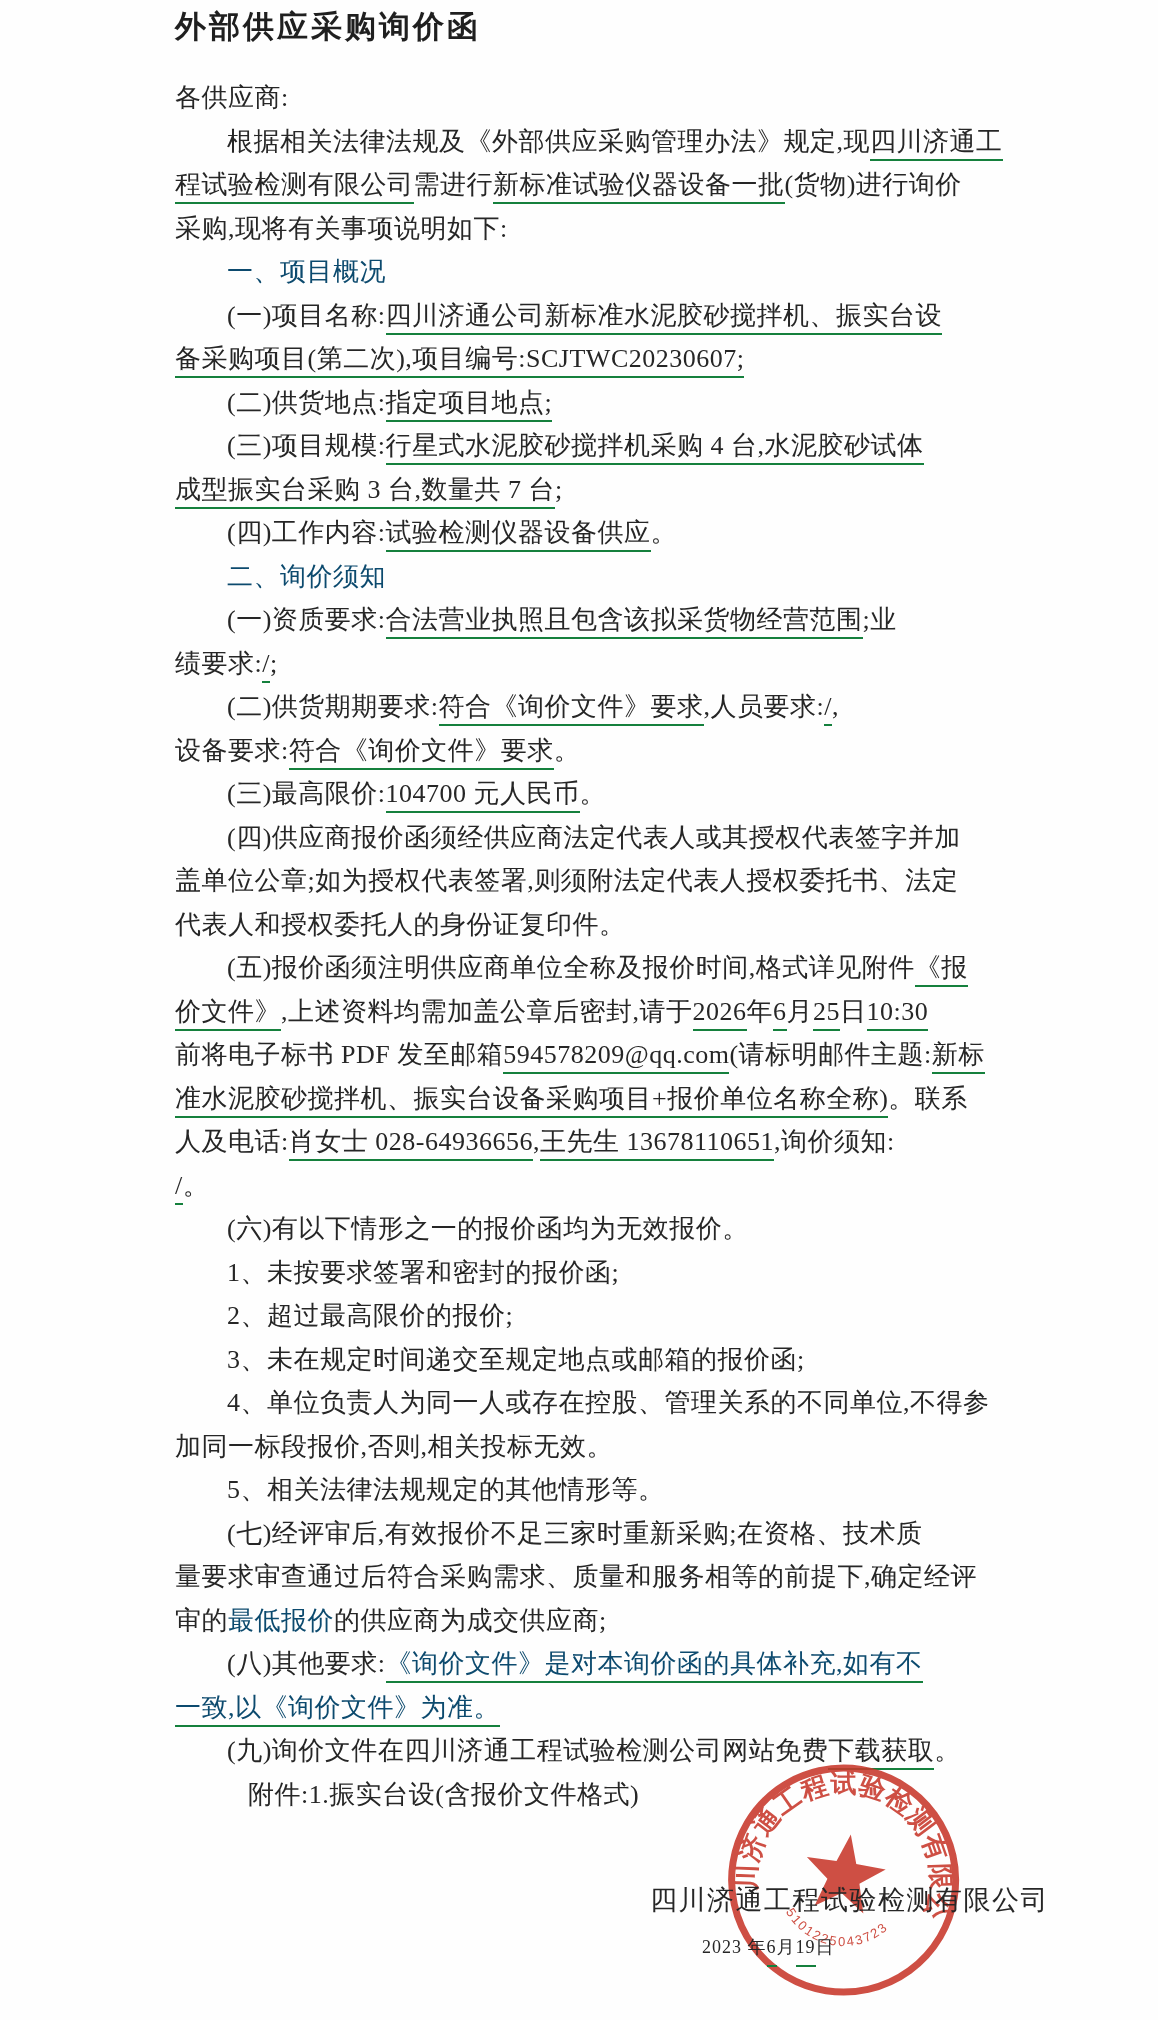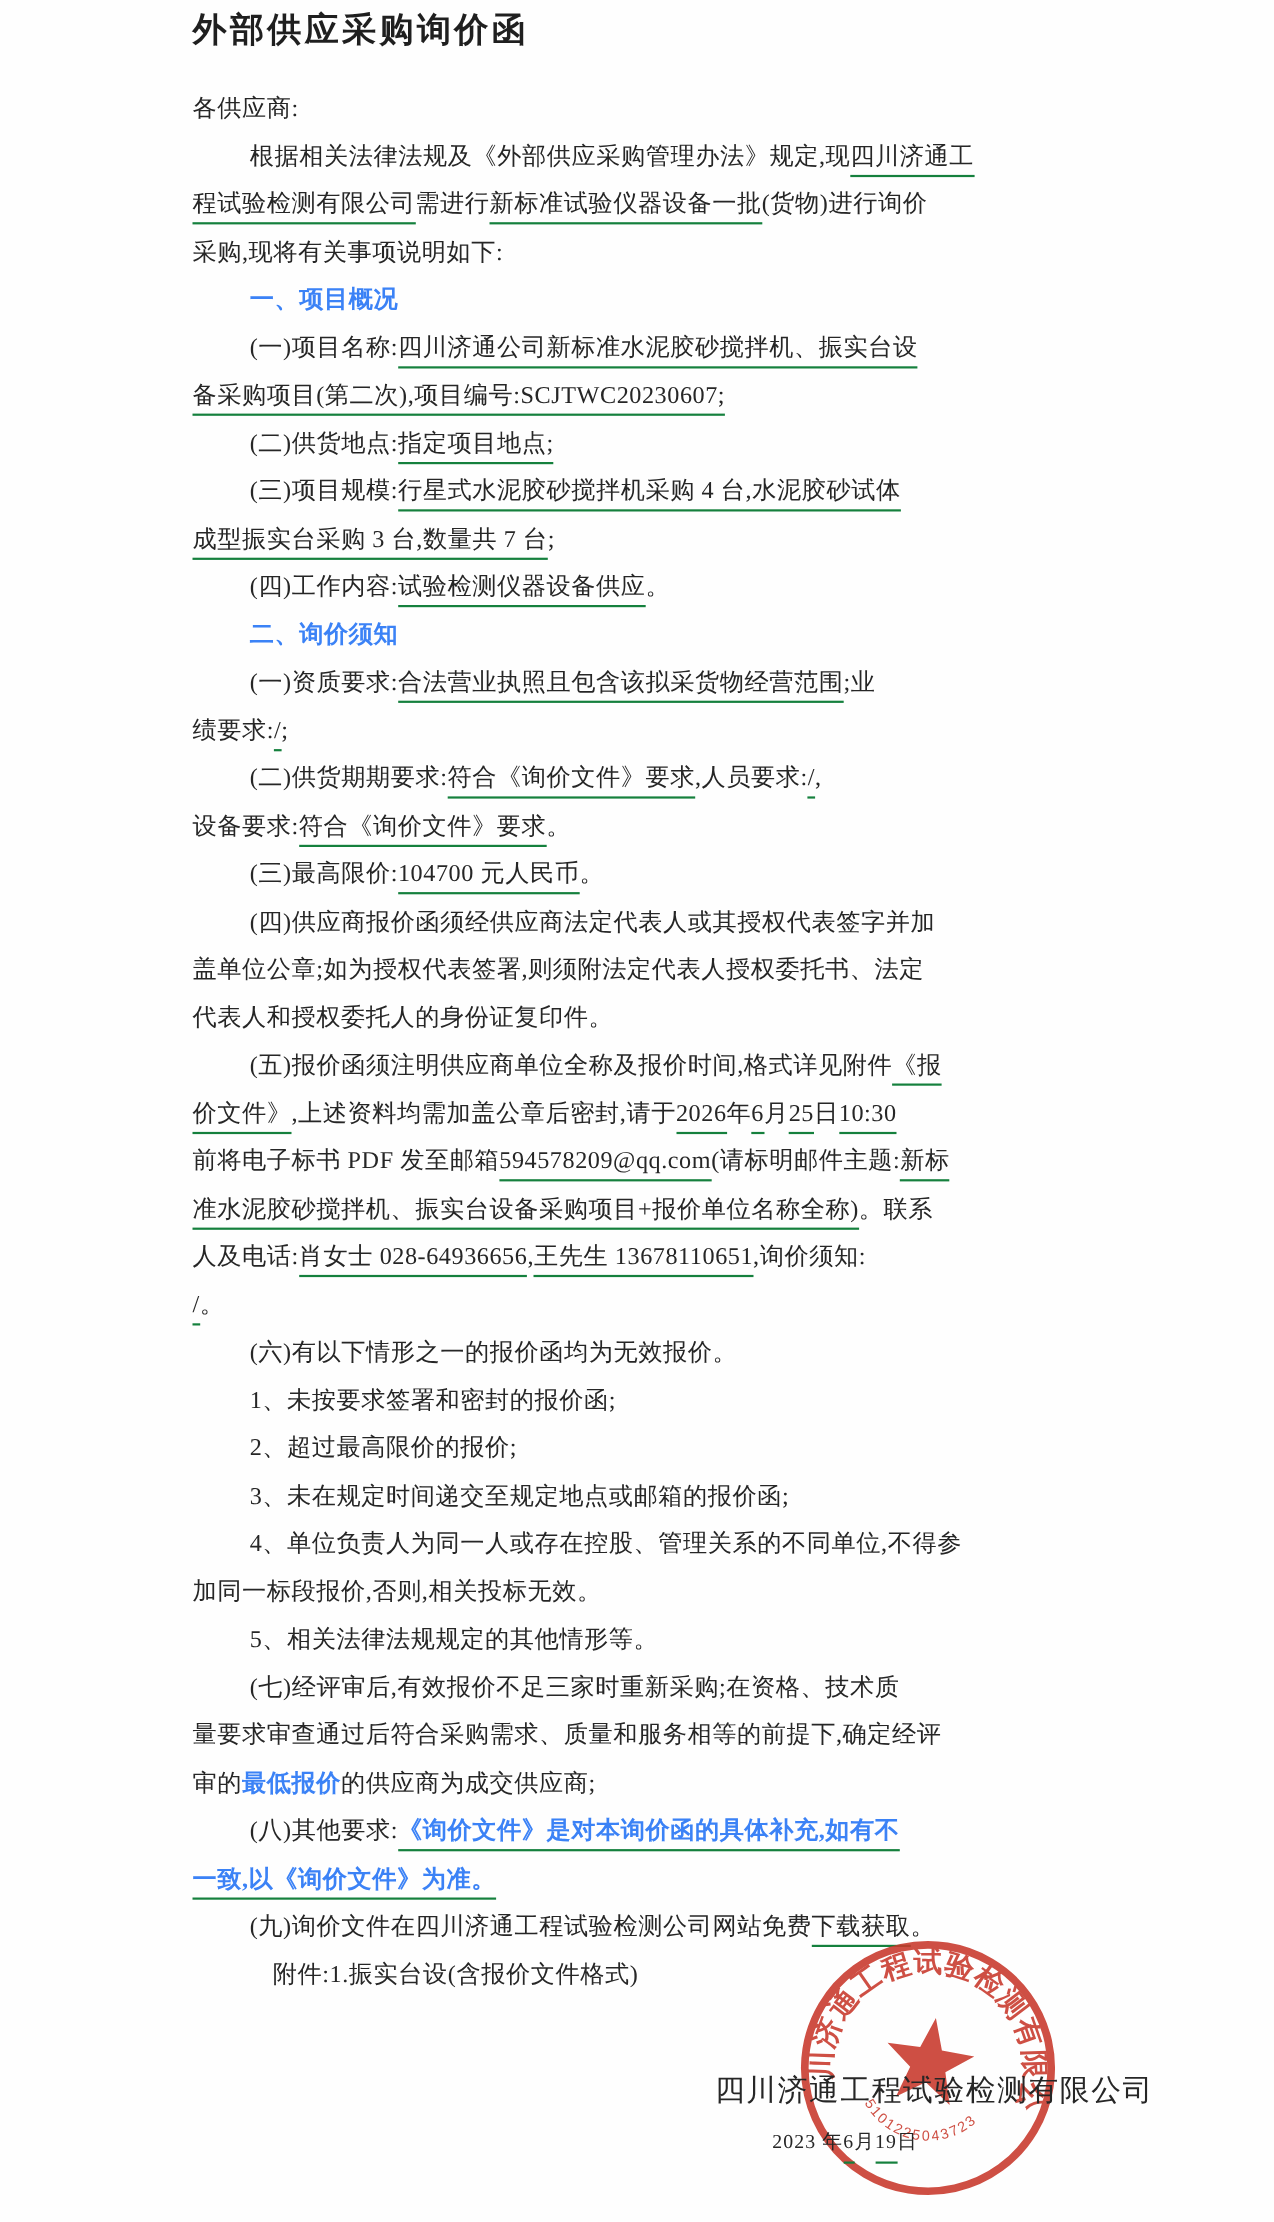--- a/index.html
+++ b/index.html
@@ -7,26 +7,26 @@
     width:1158px;height:2020px;position:relative;background:#ffffff;
     font-family:"Liberation Serif","DejaVu Serif",serif;color:#262626;
     overflow:hidden;
   }
   .page{position:absolute;inset:0;background:#fefefe;}
   .title{
     position:absolute;top:6px;left:175px;width:852px;text-align:left;
     font-size:31px;font-weight:bold;letter-spacing:3px;color:#1f1f1f;
   }
   .doc{position:absolute;left:175px;top:76px;width:862px;}
-  .line{height:43.5px;line-height:43.5px;font-size:22px;white-space:nowrap;letter-spacing:0.5px;}
+  .line{height:43.5px;line-height:43.5px;font-size:26px;white-space:nowrap;letter-spacing:0.5px;}
   .line span{display:inline-block;line-height:30px;}
   .ind{padding-left:52px;}
   .ind2{padding-left:73px;}
   .u{border-bottom:2px solid #15803d;padding-bottom:2px;}
-  .b{font-weight:bold;color:#3b82f6;}
+  .b{font-weight:normal;color:#0c4a6e;}
   .sig-company{
     position:absolute;left:650px;top:1882px;font-size:27px;letter-spacing:1.5px;
     color:#262626;z-index:3;
   }
   .sig-date{
     position:absolute;left:702px;top:1932px;font-size:18px;letter-spacing:1px;
     color:#262626;z-index:3;
   }
   .sig-date span{display:inline-block;line-height:31px;}
   .seal{

